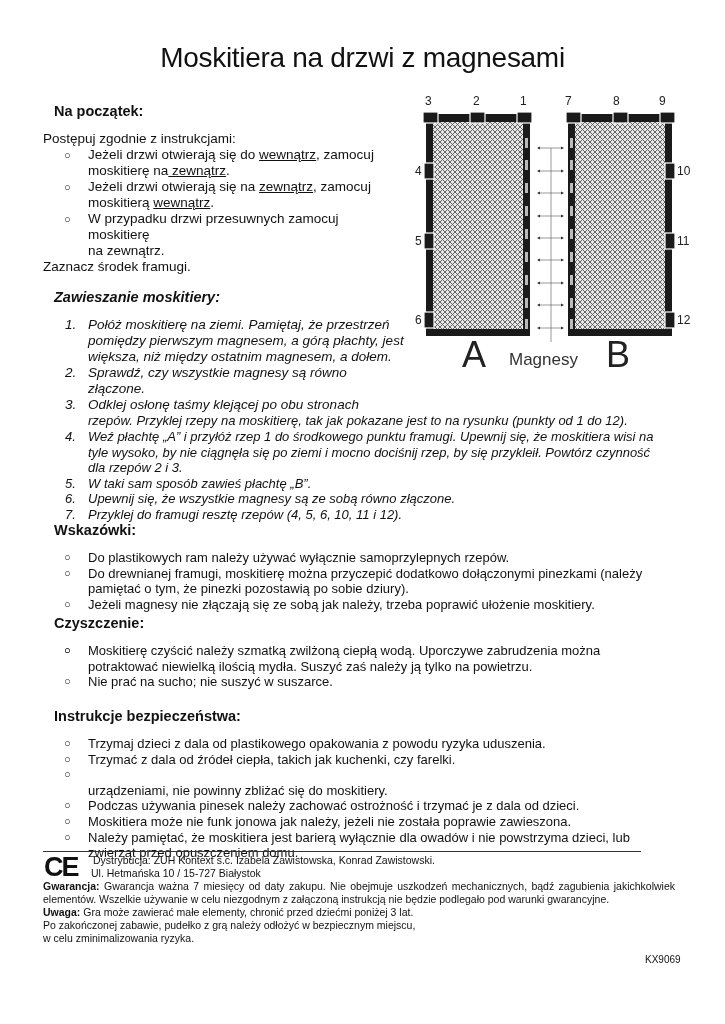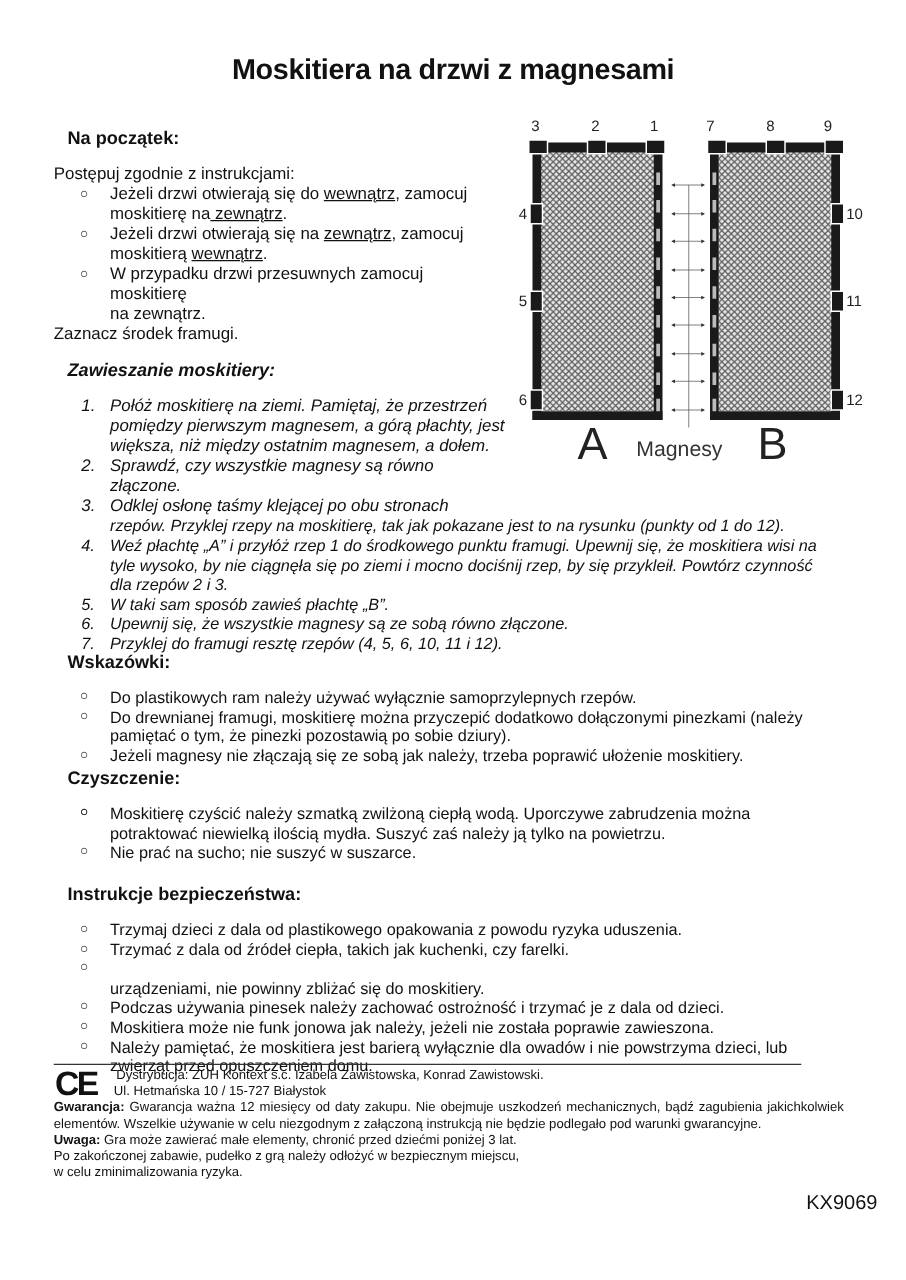--- a/index.html
+++ b/index.html
@@ -1,30 +1,30 @@
 <!DOCTYPE html>
 <html><head>
 <meta charset="utf-8">
 <style>
   html, body { margin: 0; padding: 0; background: #ffffff; }
   body { width: 725px; height: 1024px; position: relative; overflow: hidden; font-family: "Liberation Sans", sans-serif; color: #111; }
-  .title { position: absolute; top: 42px; left: 0; width: 725px; text-align: center; font-size: 23px; font-weight: bold; letter-spacing: -0.3px; }
+  .title { position: absolute; top: 42px; left: 0; width: 725px; text-align: center; font-size: 28px; font-weight: normal; letter-spacing: -0.3px; }
   .sec-title { font-weight: bold; font-size: 14.5px; margin: 11px; line-height: 17px; }
   .p { font-size: 13.5px; line-height: 16px; margin: 0; }
   .abs { position: absolute; }
   ul.circ, ol.num { margin: 0; padding: 0; list-style: none; }
   ul.circ li, ol.num li { position: relative; padding-left: 45px; font-size: 13.5px; line-height: 16px; }
   ul.circ li .bul { position: absolute; left: 21px; top: 0; font-size: 11px; }
   ol.num li .bul { position: absolute; left: 22px; top: 0; }
   .narrow li { font-size: 13px !important; line-height: 15.6px !important; }
   .u { text-decoration: underline; }
   .footer-line { position: absolute; left: 43px; top: 851px; width: 598px; height: 1px; background: #333; }
   .footer { position: absolute; left: 43px; top: 854px; width: 632px; font-size: 10.5px; line-height: 13px; }
   .ce { position: absolute; left: 44px; top: 853px; font-size: 27px; font-weight: bold; letter-spacing: -2px; line-height: 28px; }
-  .code { position: absolute; left: 645px; top: 954px; font-size: 16px; }
+  .code { position: absolute; left: 645px; top: 954px; font-size: 10px; }
 </style>
 </head>
 <body>
 
 <div class="title">Moskitiera na drzwi z magnesami</div>
 
 <div class="abs" style="left:43px; top:92px; width:360px;">
   <div class="sec-title">Na początek:</div>
   <div class="p">Postępuj zgodnie z instrukcjami:</div>
   <ul class="circ">
@@ -193,18 +193,18 @@
   <text x="52" y="275" font-size="36" font-family="Liberation Sans, sans-serif" fill="#222">A</text>
   <text x="99" y="273" font-size="17" font-family="Liberation Sans, sans-serif" fill="#333">Magnesy</text>
   <text x="196" y="275" font-size="36" font-family="Liberation Sans, sans-serif" fill="#222">B</text>
 </svg>
 
 <div class="footer-line"></div>
 <div class="ce">CE</div>
 <div class="footer">
   <div style="padding-left:50px;">Dystrybucja: ZUH Kontext s.c. Izabela Zawistowska, Konrad Zawistowski.</div>
   <div style="padding-left:48px;">Ul. Hetmańska 10 / 15-727 Białystok</div>
-  <div style="text-align:justify;"><b>Gwarancja:</b><span> Gwarancja ważna 12 miesięcy od daty zakupu. Nie obejmuje uszkodzeń mechanicznych, bądź zagubienia jakichkolwiek elementów. Wszelkie używanie w celu niezgodnym z załączoną instrukcją nie będzie podlegało pod warunki gwarancyjne.</span></div>
+  <div style="text-align:justify;"><b>Gwarancja:</b><span> Gwarancja ważna 7 miesięcy od daty zakupu. Nie obejmuje uszkodzeń mechanicznych, bądź zagubienia jakichkolwiek elementów. Wszelkie używanie w celu niezgodnym z załączoną instrukcją nie będzie podlegało pod warunki gwarancyjne.</span></div>
   <div><b>Uwaga:</b><span> Gra może zawierać małe elementy, chronić przed dziećmi poniżej 3 lat.</span></div>
   <div>Po zakończonej zabawie, pudełko z grą należy odłożyć w bezpiecznym miejscu,</div>
   <div>w celu zminimalizowania ryzyka.</div>
 </div>
 <div class="code">KX9069</div>
 
 </body></html>

